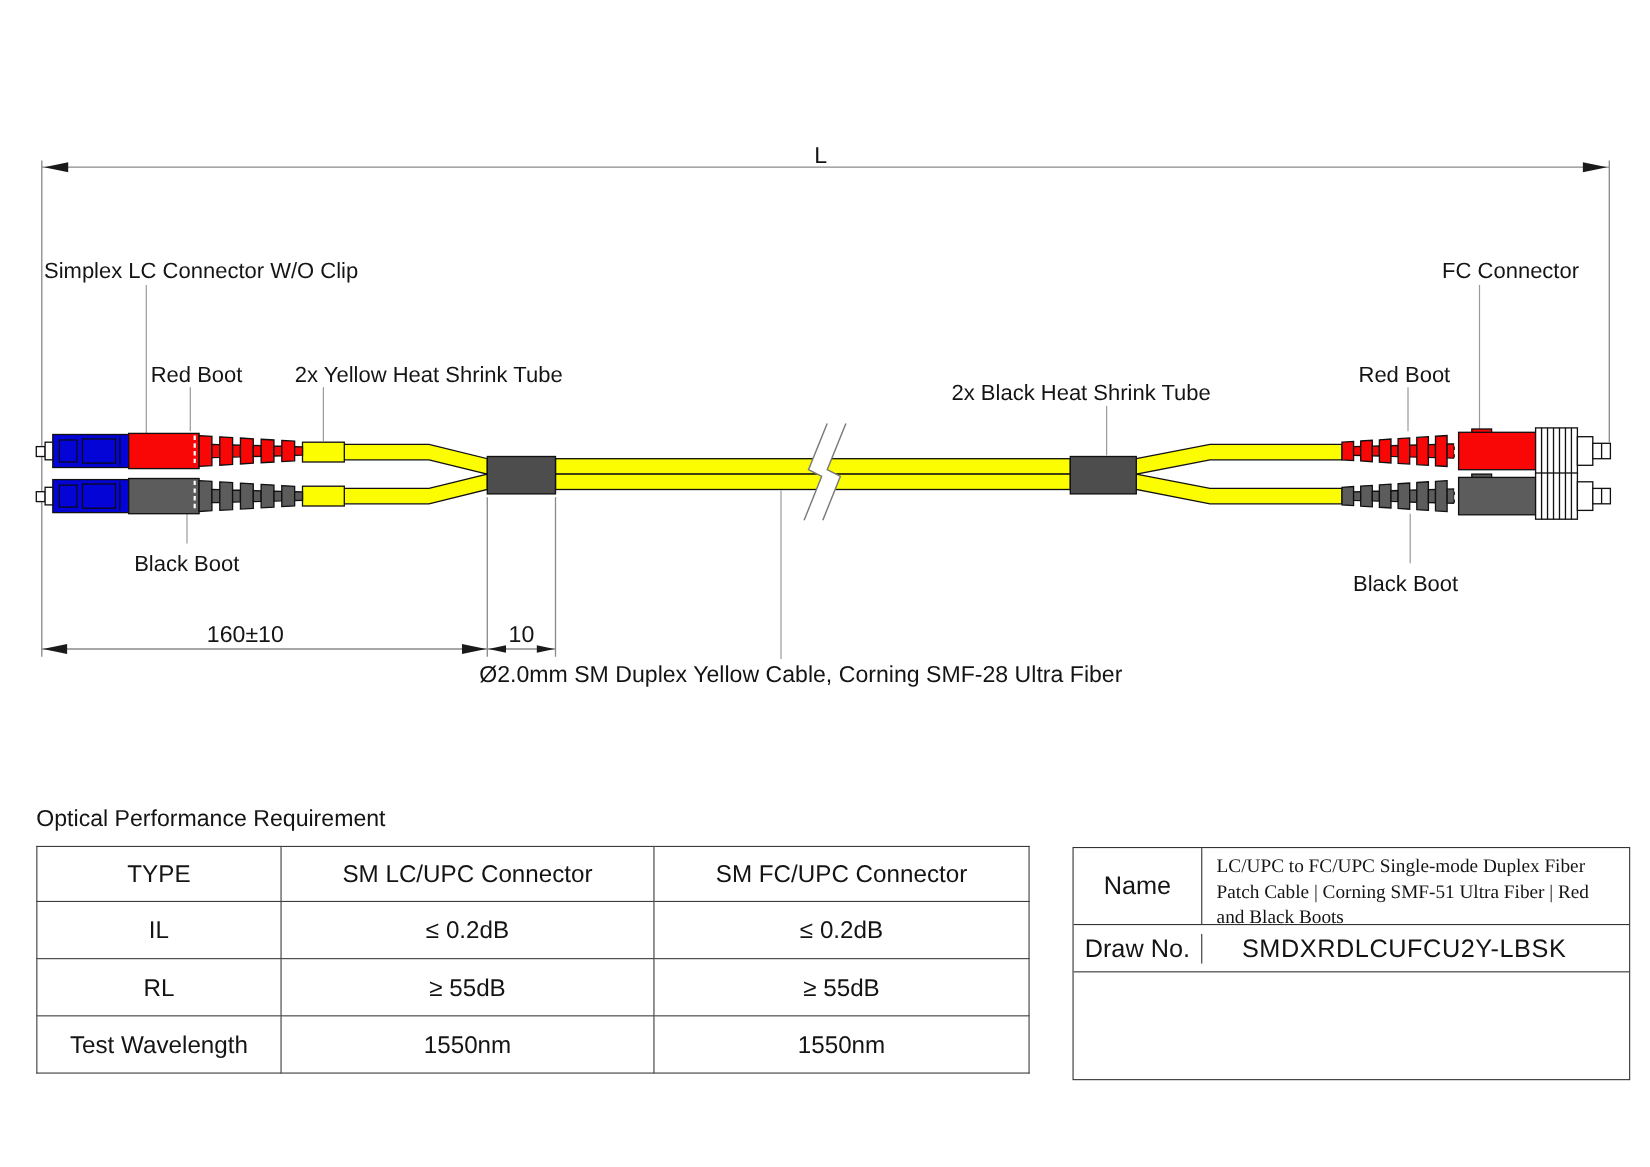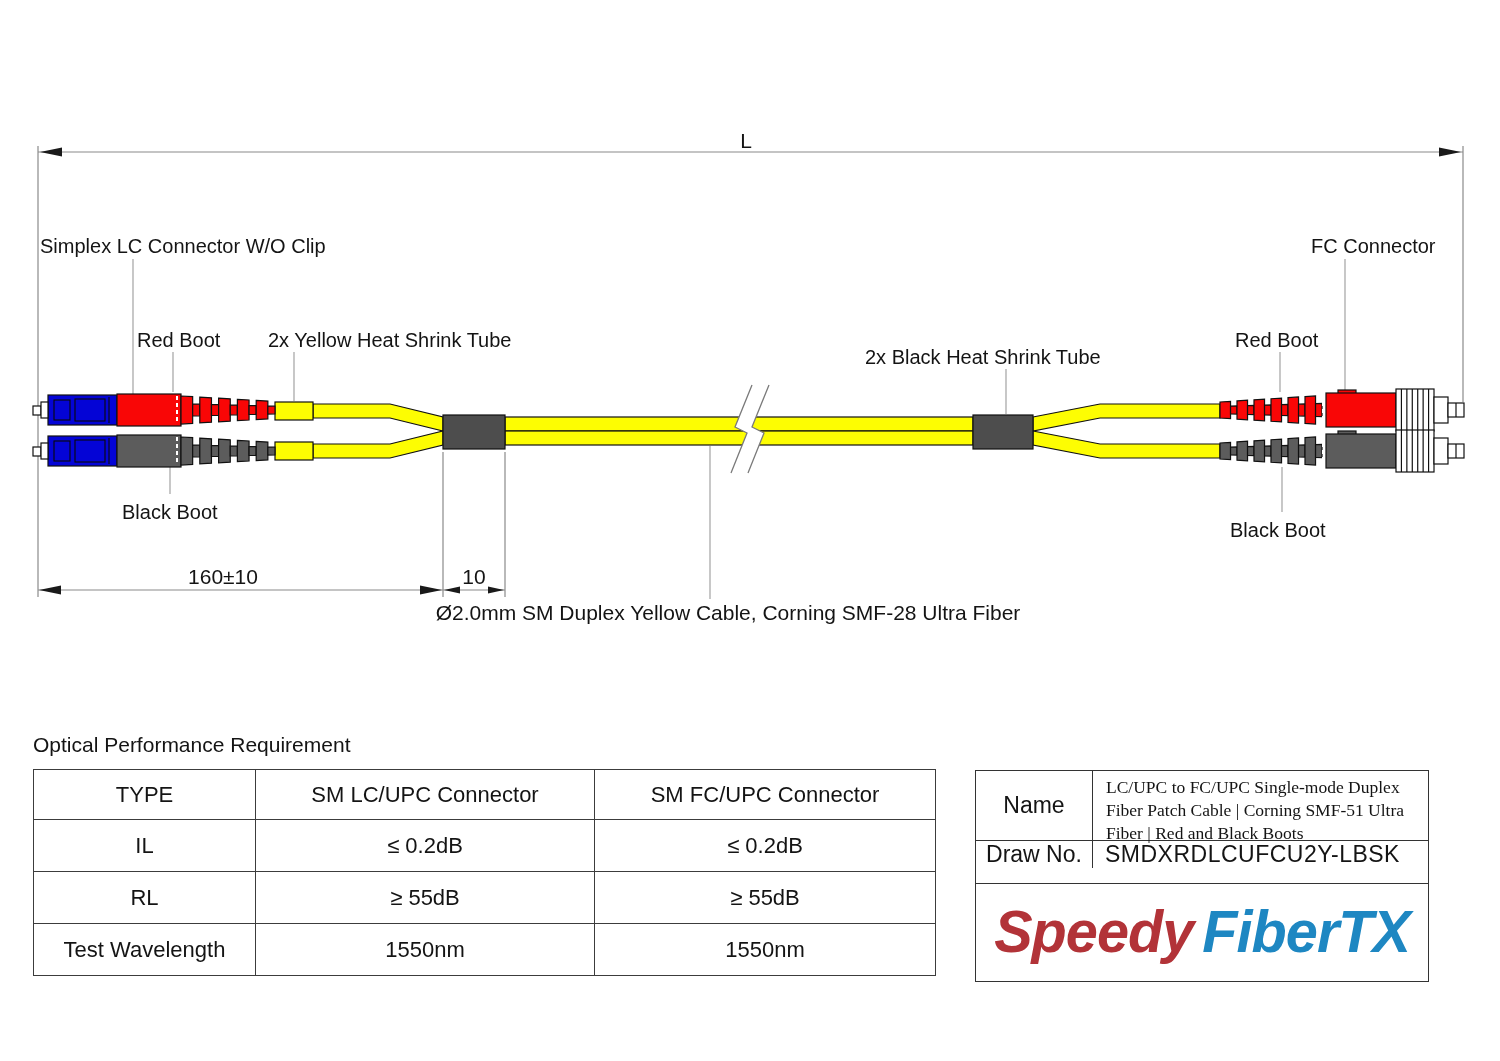--- a/index.html
+++ b/index.html
@@ -19,23 +19,23 @@
   }
   table.perf td{
     border:1.5px solid #3c3c3c;text-align:center;vertical-align:middle;
     font-size:22px;padding:0;
   }
   table.perf .c0{width:221px;} table.perf .c1{width:338px;} table.perf .c2{width:340px;}
   table.perf .hrow td{height:49px;}
   table.perf .drow td{height:51px;text-align:center;}
 
   
-  .tblock{position:absolute;left:975px;top:770px;width:454px;height:212px;border:1.5px solid #333;box-sizing:border-box;}
+  .tblock{position:absolute;left:975px;top:770px;width:507px;height:212px;border:1.5px solid #333;box-sizing:border-box;}
   .tb-row1{display:flex;height:70px;border-bottom:1.5px solid #333;box-sizing:border-box;}
-  .tb-row2{display:flex;height:43px;border-bottom:1.5px solid #333;box-sizing:border-box;align-items:flex-start;}
+  .tb-row2{display:flex;height:43px;border-bottom:1.5px solid #333;box-sizing:border-box;align-items:center;gap:24px;}
   .tb-label{width:117px;flex:0 0 117px;border-right:1.5px solid #333;box-sizing:border-box;
     display:flex;align-items:center;justify-content:center;font-size:23px;}
   .tb-name-value{flex:1;padding:5px 10px 0 13px;font-family:"Liberation Serif",serif;
     font-size:17.5px;line-height:1.3;}
   .tb-draw-value{flex:1;display:flex;align-items:center;padding-left:12px;font-size:23px;letter-spacing:0.5px;}
   .tb-logo{height:95px;display:flex;align-items:center;justify-content:center;
     font-weight:bold;font-style:italic;font-size:60px;letter-spacing:-1px;transform:none;}
   .tb-logo span{display:inline-block;transform:scaleX(0.96);}
 </style>
 </head>
@@ -251,17 +251,13 @@
 
 <div class="tblock">
   <div class="tb-row1">
     <div class="tb-label">Name</div>
     <div class="tb-name-value">LC/UPC to FC/UPC Single-mode Duplex Fiber Patch Cable | Corning SMF-51 Ultra Fiber | Red and Black Boots</div>
   </div>
   <div class="tb-row2">
     <div class="tb-label">Draw No.</div>
     <div class="tb-draw-value">SMDXRDLCUFCU2Y-LBSK</div>
   </div>
-  <div class="tb-logo">
-    <span style="color: rgb(178, 51, 56);">Speedy</span>
-      <span style="color: rgb(30, 135, 194);">FiberTX</span>
-  </div>
 </div>
 
 </body></html>

